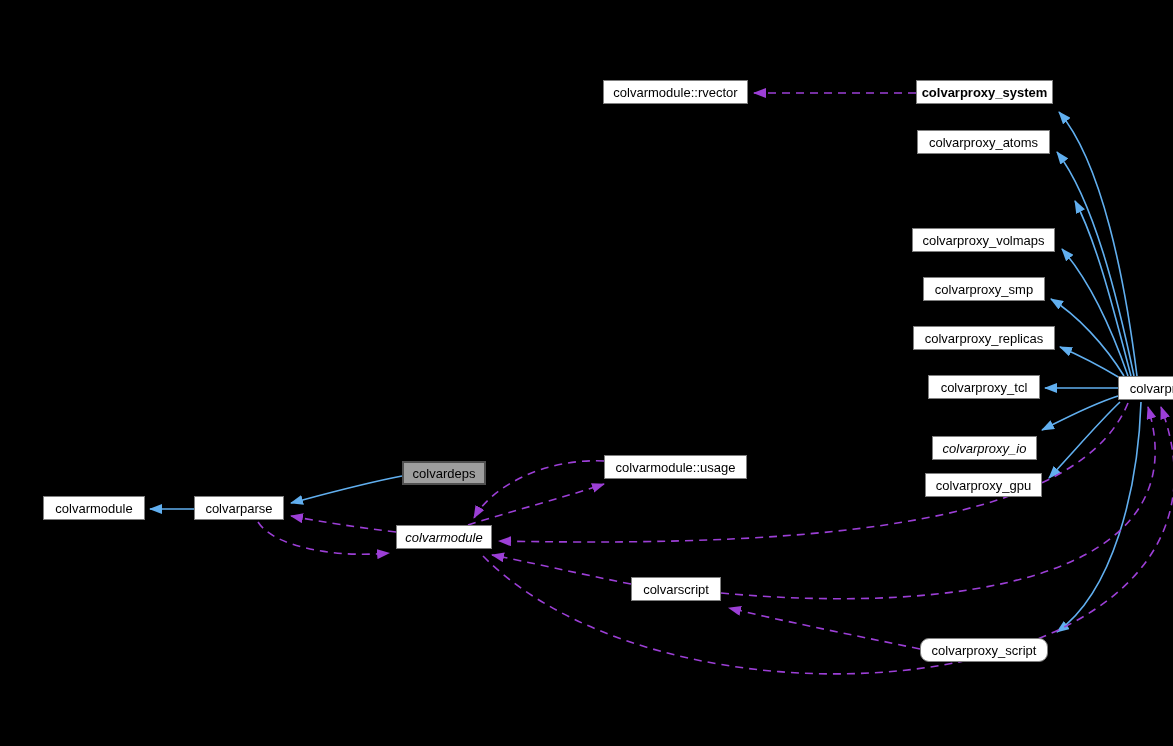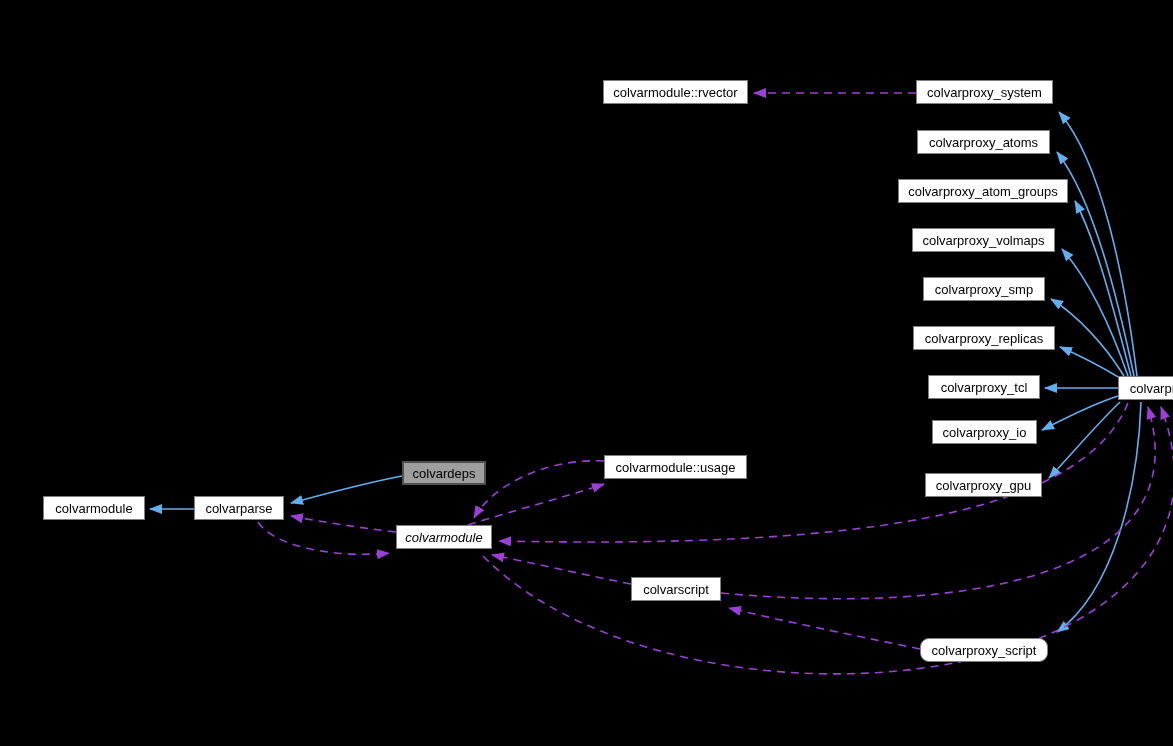--- a/index.html
+++ b/index.html
@@ -67,29 +67,28 @@
     <path class="edge edge-use" d="M 564,461 C 505,458 452,486 434,518" marker-end="url(#arrow-use)"></path>
     <path class="edge edge-use" d="M 428,525 C 475,510 526,497 564,484" marker-end="url(#arrow-use)"></path>
     <path class="edge edge-use" d="M 1088,403 C 1040,520 800,548 459,541" marker-end="url(#arrow-use)"></path>
     <path class="edge edge-use" d="M 591,584 C 540,574 493,563 452,555" marker-end="url(#arrow-use)"></path>
     <path class="edge edge-use" d="M 443,556 C 640,755 1230,700 1121,407" marker-end="url(#arrow-use)"></path>
     <path class="edge edge-use" d="M 681,593 C 920,615 1160,578 1108,407" marker-end="url(#arrow-use)"></path>
     <path class="edge edge-use" d="M 880,649 C 808,634 742,621 689,608" marker-end="url(#arrow-use)"></path>
   </svg>
 
   <div class="node" style="left:563px;top:80px;width:145px;">colvarmodule::rvector</div>
-  <div class="node" style="left:876px;top:80px;width:137px;">colvarproxy_system</div>
+  <div class="node" style="left:876px;top:80px;width:137px;font-weight:bold;">colvarproxy_system</div>
   <div class="node" style="left:877px;top:130px;width:133px;">colvarproxy_atoms</div>
-  <div class="node" style="left:858px;top:179px;width:170px;">colvarproxy_atom_groups</div>
   <div class="node" style="left:872px;top:228px;width:143px;">colvarproxy_volmaps</div>
   <div class="node" style="left:883px;top:277px;width:122px;">colvarproxy_smp</div>
   <div class="node" style="left:873px;top:326px;width:142px;">colvarproxy_replicas</div>
   <div class="node" style="left:888px;top:375px;width:112px;">colvarproxy_tcl</div>
   <div class="node" style="left:1078px;top:376px;width:90px;">colvarproxy</div>
-  <div class="node" style="left:892px;top:420px;width:105px;">colvarproxy_io</div>
+  <div class="node" style="left:892px;top:436px;width:105px;font-style:italic;">colvarproxy_io</div>
   <div class="node" style="left:885px;top:473px;width:117px;">colvarproxy_gpu</div>
   <div class="node highlight" style="left:362px;top:461px;width:84px;">colvardeps</div>
   <div class="node" style="left:564px;top:455px;width:143px;">colvarmodule::usage</div>
   <div class="node" style="left:3px;top:496px;width:102px;">colvarmodule</div>
   <div class="node" style="left:154px;top:496px;width:90px;">colvarparse</div>
   <div class="node" style="left:356px;top:525px;width:96px;font-style:italic;">colvarmodule</div>
   <div class="node" style="left:591px;top:577px;width:90px;">colvarscript</div>
   <div class="node" style="left:880px;top:638px;width:128px;border-radius:9px;">colvarproxy_script</div>
 
 </div>

